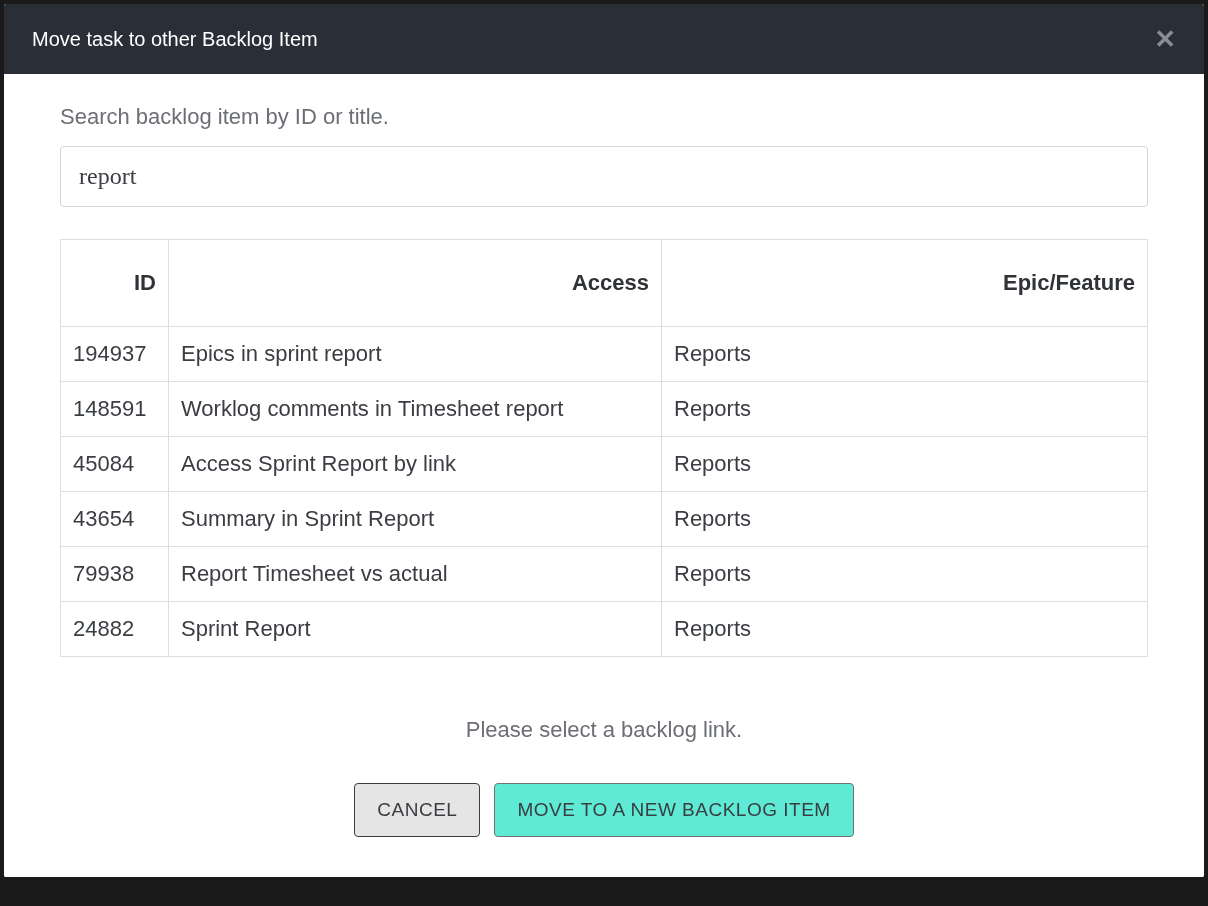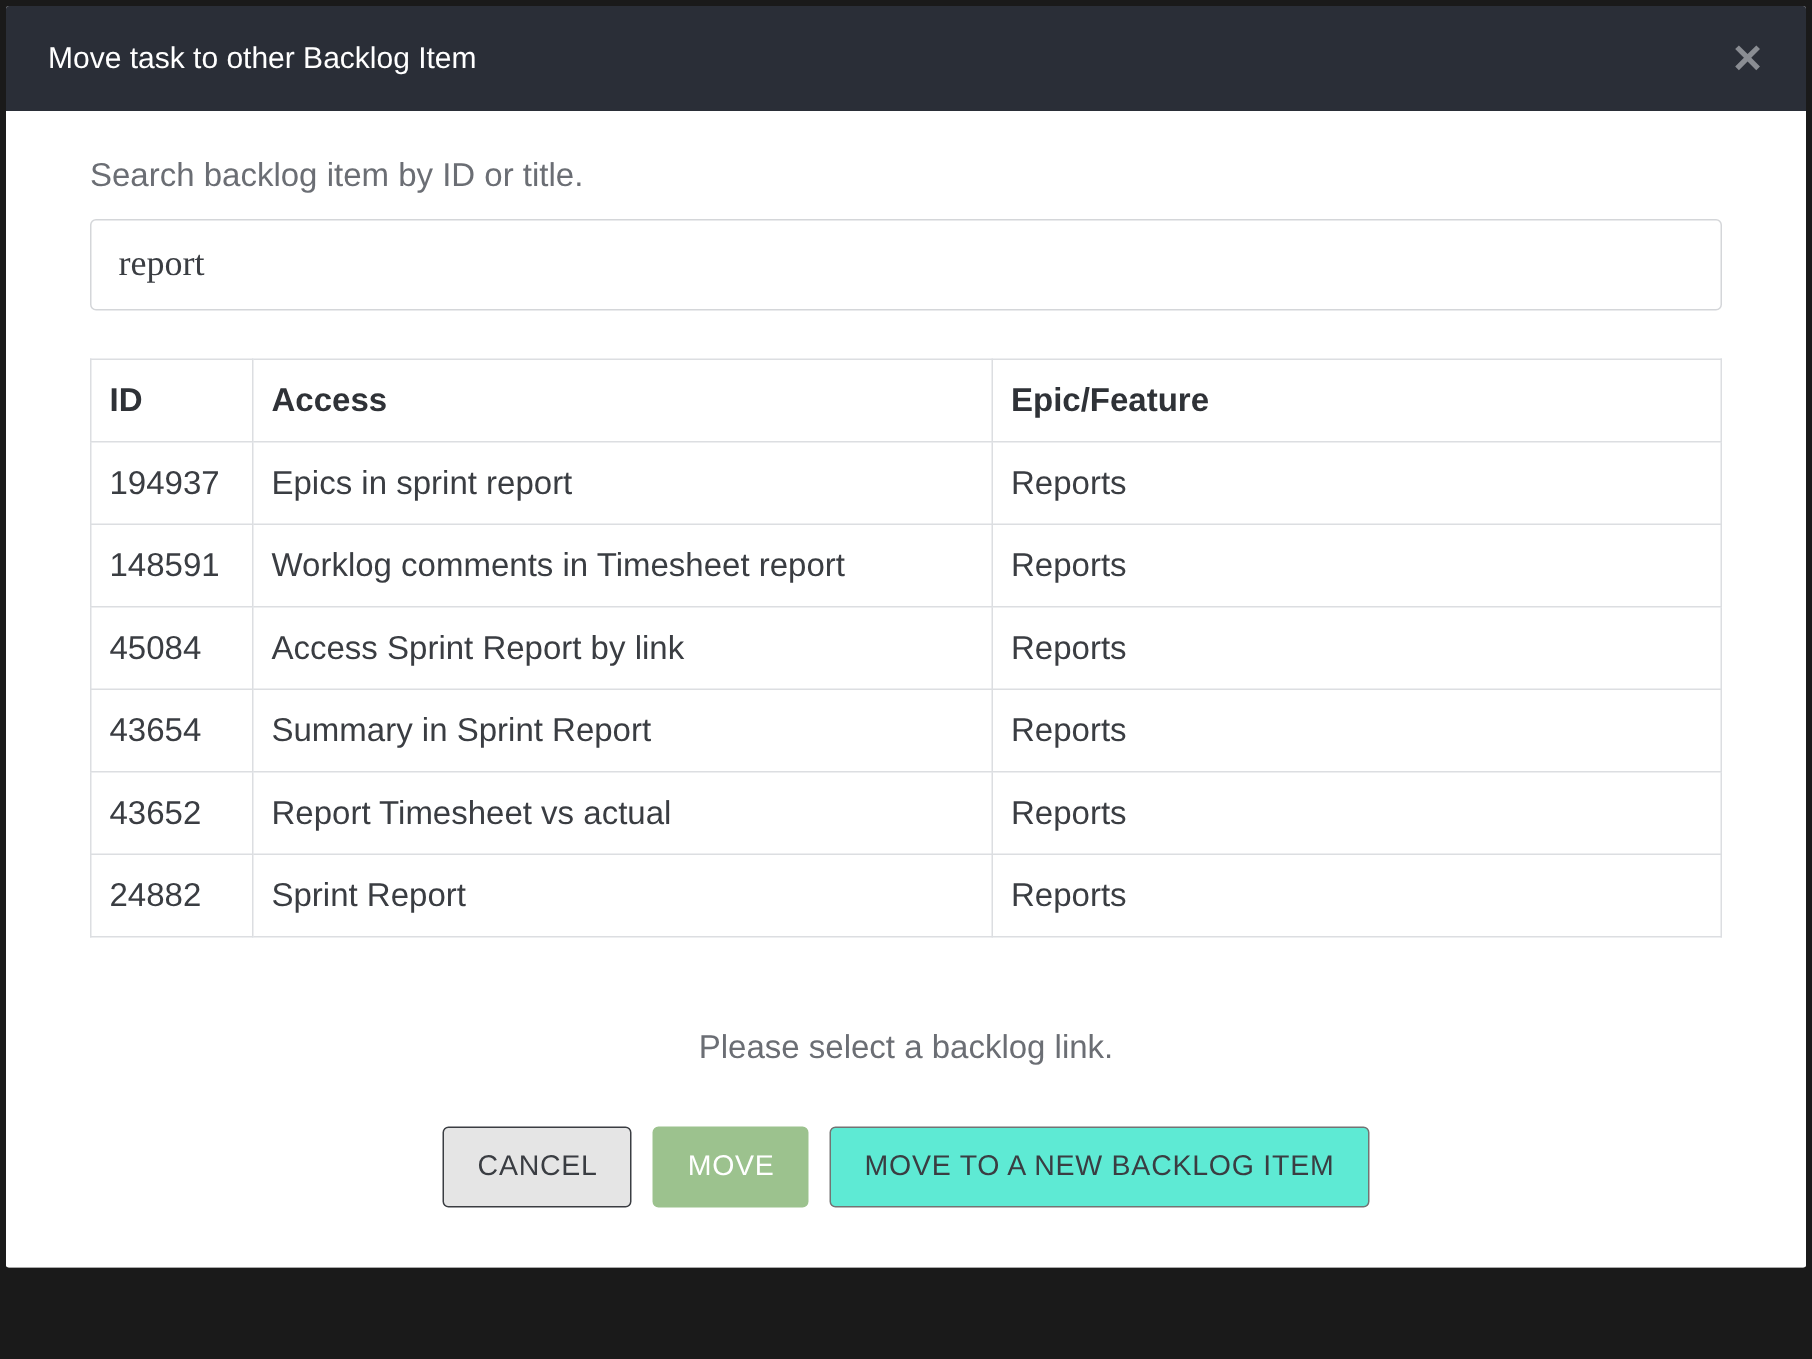--- a/index.html
+++ b/index.html
@@ -63,25 +63,25 @@
       outline: none;
       font-family: Liberation Serif, serif;
     }
     .results-table {
       width: 100%;
       border-collapse: collapse;
       margin-top: 32px;
       border: 1px solid #dcdee1;
     }
     .results-table th {
-      text-align: left;
+      text-align: right;
       font-size: 22px;
       font-weight: 700;
       color: #2f3237;
-      padding: 14px 12px;
+      padding: 30px 12px;
       border: 1px solid #dcdee1;
       background: #ffffff;
     }
     .results-table td {
       font-size: 22px;
       color: #3a3d42;
       padding: 14px 12px;
       border: 1px solid #dcdee1;
       background: #ffffff;
     }
@@ -165,33 +165,32 @@
             <td>45084</td>
             <td>Access Sprint Report by link</td>
             <td>Reports</td>
           </tr>
           <tr>
             <td>43654</td>
             <td>Summary in Sprint Report</td>
             <td>Reports</td>
           </tr>
           <tr>
-            <td>43652</td>
+            <td>79938</td>
             <td>Report Timesheet vs actual</td>
             <td>Reports</td>
           </tr>
           <tr>
             <td>24882</td>
             <td>Sprint Report</td>
             <td>Reports</td>
           </tr>
         </tbody>
     </table>
 
     <div class="hint-text">Please select a backlog link.</div>
 
     <div class="button-row">
       <button class="btn btn-cancel">CANCEL</button>
-      <button class="btn btn-move">MOVE</button>
       <button class="btn btn-new">MOVE TO A NEW BACKLOG ITEM</button>
     </div>
   </div>
 </div>
 
 </body></html>

